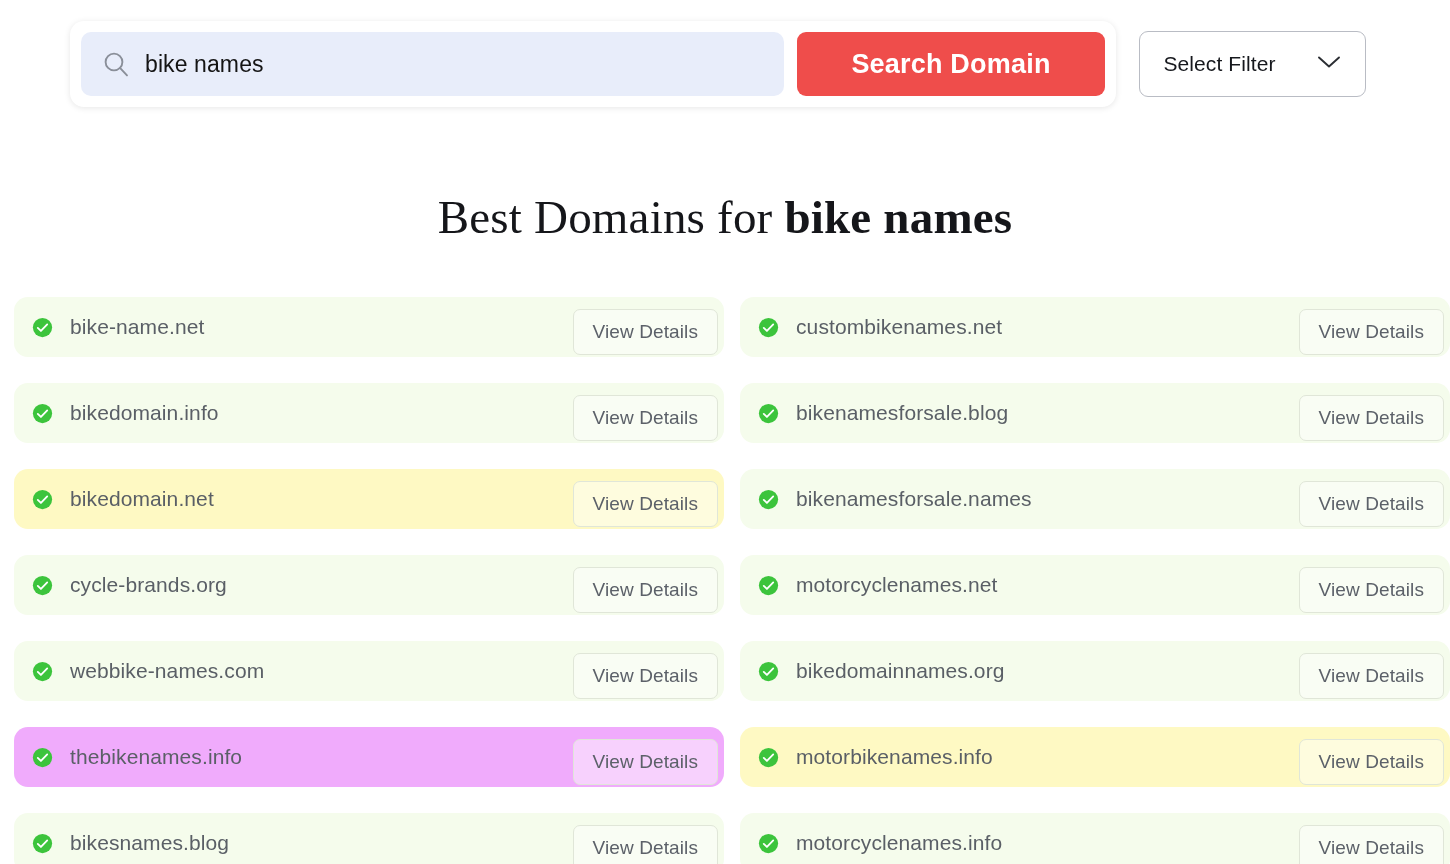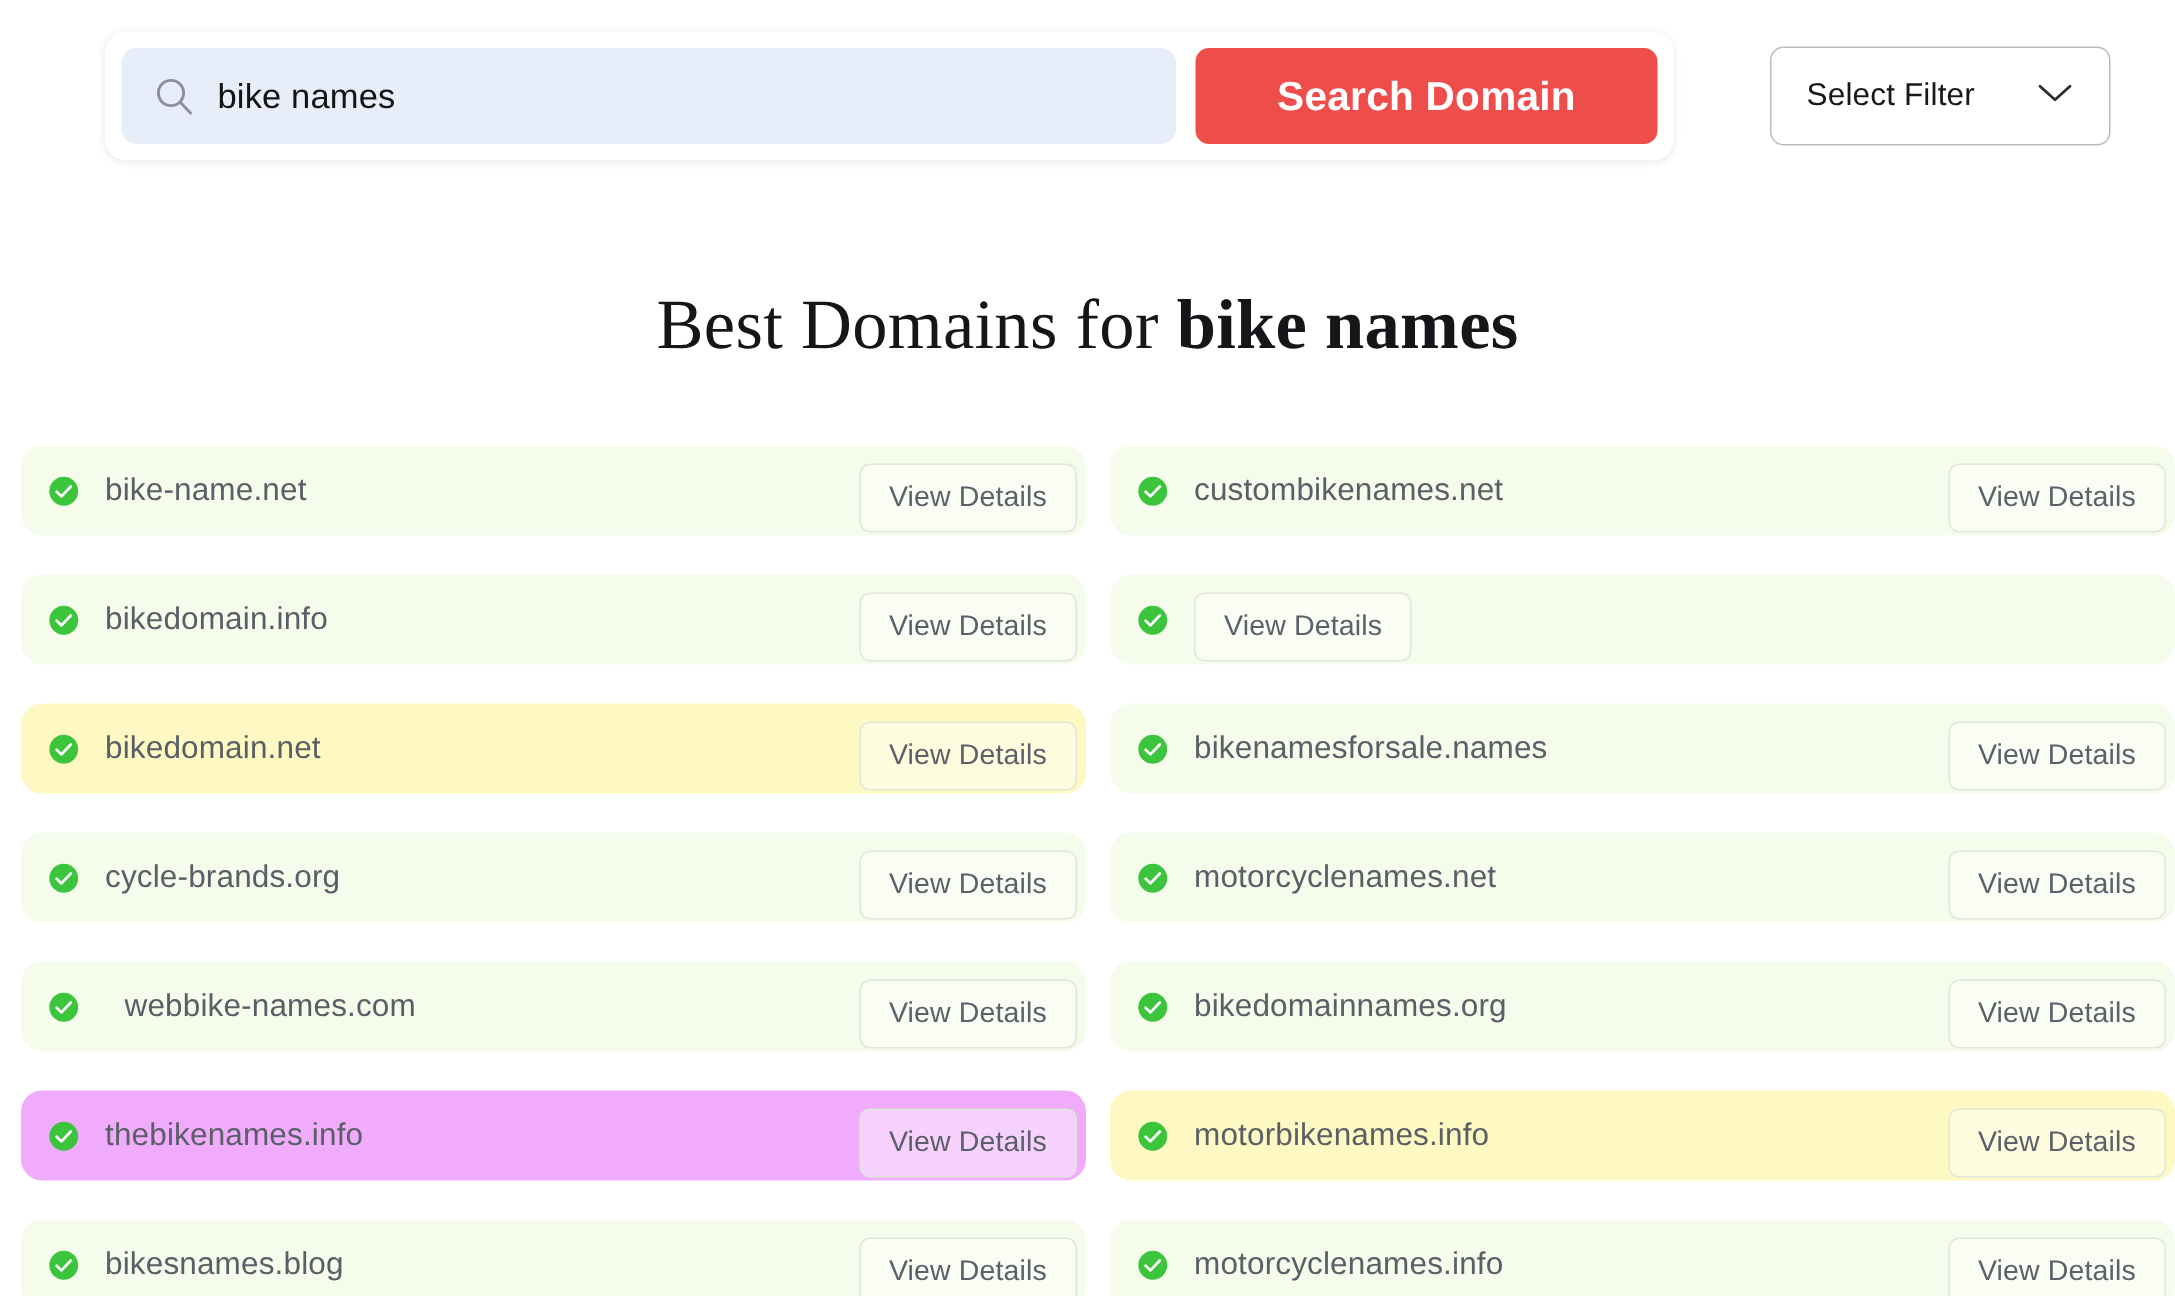--- a/index.html
+++ b/index.html
@@ -92,21 +92,20 @@
     width: 227px;
     height: 66px;
     background: #ffffff;
     border: 1px solid #b9bcc4;
     border-radius: 9px;
     display: flex;
     align-items: center;
     justify-content: center;
     gap: 40px;
     cursor: pointer;
-    margin-left: 41px;
   }
   .filter-label {
     font-size: 21px;
     color: #16181d;
     font-weight: 500;
     letter-spacing: 0.1px;
   }
   .chevron-down { display: block; }
 
   
@@ -233,20 +232,21 @@
       <path d="M6.6 12.4 L10.2 15.9 L17.4 8.4" stroke="#ffffff" stroke-width="2.1" fill="none" stroke-linecap="round" stroke-linejoin="round"></path>
     </svg></span>
       <span class="domain-name">bikedomain.info</span>
       <button class="view-details">View Details</button>
     </div>
     <div class="result-row" style="background: rgb(245, 252, 236);">
       <span class="check-icon"><svg viewBox="0 0 24 24" width="21" height="21">
       <circle cx="12" cy="12" r="11" fill="#3cc43c"></circle>
       <path d="M6.6 12.4 L10.2 15.9 L17.4 8.4" stroke="#ffffff" stroke-width="2.1" fill="none" stroke-linecap="round" stroke-linejoin="round"></path>
     </svg></span>
+      <span class="domain-name">bikenamesforsale.blog</span>
       <button class="view-details">View Details</button>
     </div>
     <div class="result-row" style="background: #fef9c3; align-items: center;">
       <span class="check-icon"><svg viewBox="0 0 24 24" width="21" height="21">
       <circle cx="12" cy="12" r="11" fill="#3cc43c"></circle>
       <path d="M6.6 12.4 L10.2 15.9 L17.4 8.4" stroke="#ffffff" stroke-width="2.1" fill="none" stroke-linecap="round" stroke-linejoin="round"></path>
     </svg></span>
       <span class="domain-name">bikedomain.net</span>
       <button class="view-details">View Details</button>
     </div>
@@ -267,21 +267,21 @@
       <button class="view-details">View Details</button>
     </div>
     <div class="result-row" style="background: rgb(245, 252, 236);">
       <span class="check-icon"><svg viewBox="0 0 24 24" width="21" height="21">
       <circle cx="12" cy="12" r="11" fill="#3cc43c"></circle>
       <path d="M6.6 12.4 L10.2 15.9 L17.4 8.4" stroke="#ffffff" stroke-width="2.1" fill="none" stroke-linecap="round" stroke-linejoin="round"></path>
     </svg></span>
       <span class="domain-name">motorcyclenames.net</span>
       <button class="view-details">View Details</button>
     </div>
-    <div class="result-row" style="background: rgb(245, 252, 236); gap: 13px;">
+    <div class="result-row" style="background: rgb(245, 252, 236);">
       <span class="check-icon"><svg viewBox="0 0 24 24" width="21" height="21">
       <circle cx="12" cy="12" r="11" fill="#3cc43c"></circle>
       <path d="M6.6 12.4 L10.2 15.9 L17.4 8.4" stroke="#ffffff" stroke-width="2.1" fill="none" stroke-linecap="round" stroke-linejoin="round"></path>
     </svg></span>
       <span class="domain-name">webbike-names.com</span>
       <button class="view-details">View Details</button>
     </div>
     <div class="result-row" style="background: rgb(245, 252, 236);">
       <span class="check-icon"><svg viewBox="0 0 24 24" width="21" height="21">
       <circle cx="12" cy="12" r="11" fill="#3cc43c"></circle>

